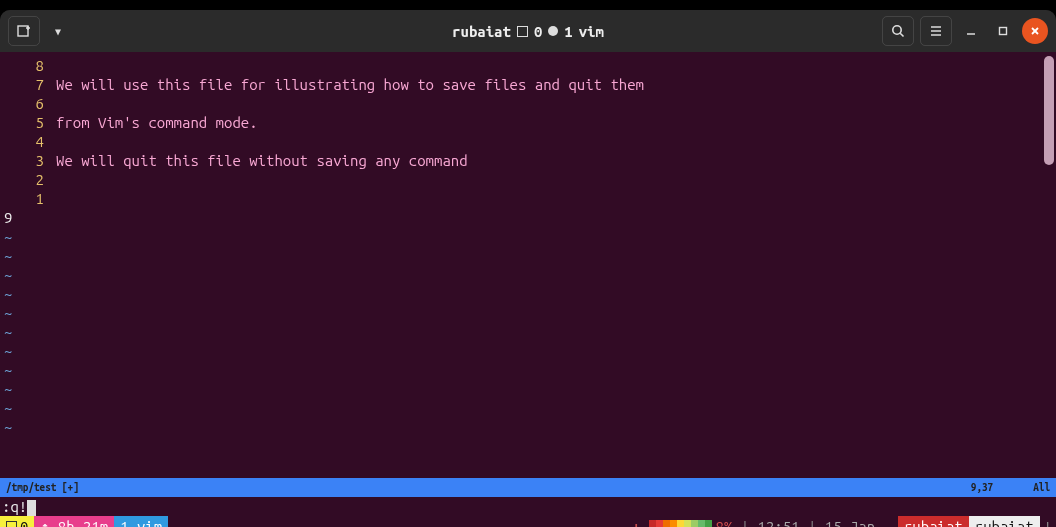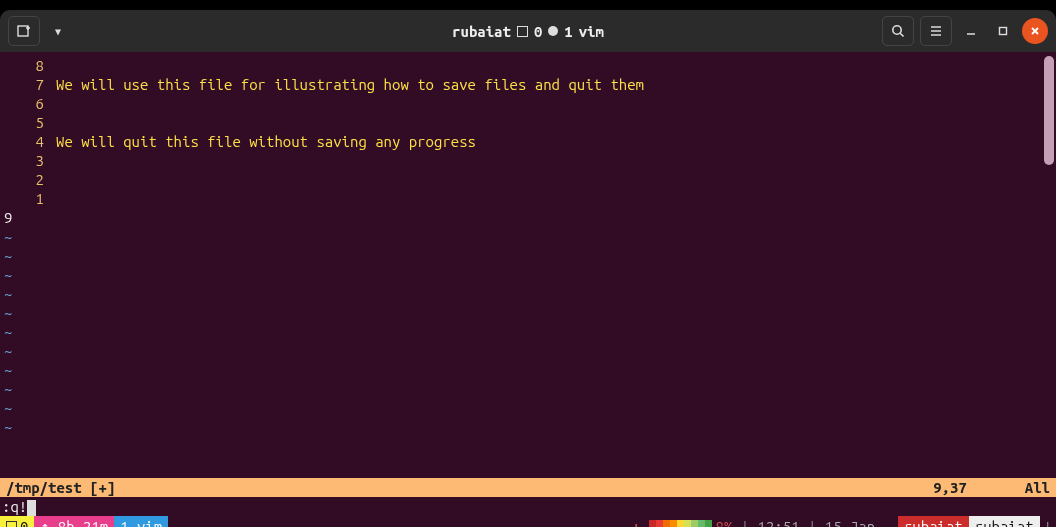--- a/index.html
+++ b/index.html
@@ -82,37 +82,37 @@
   .scroll-thumb { position:absolute; top:0; width:10px; height:26%; background:#c59fb5; border-radius:5px; }
   .gutter {
     width: 56px;
     text-align: right;
     padding-right: 12px;
     color: #e6c16b;
     user-select: none;
   }
   .gutter div { height: 19px; line-height:19px; }
   .content { flex:1; }
-  .content div { height:19px; line-height:19px; white-space: pre; color:#fde047; }
+  .content div { height:19px; line-height:19px; white-space: pre; color:#f9a8d4; }
   .tilde { color:#6fa8dc; }
   .gutter .curnr { color:#eee; }
 
   
   .statusline {
-    background: #fdba74;
+    background: #3b82f6;
     color: #222;
     height: 19px;
     line-height:19px;
     display:flex;
     padding: 0 6px;
     font-weight:600;
-    font-size:15px;
+    font-size:10px;
   }
   .statusline .sl-left { }
-  .statusline .sl-right { margin-left:auto; display:flex; gap:58px; }
+  .statusline .sl-right { margin-left:auto; display:flex; gap:40px; }
 
   
   .cmdline {
     background: #320b25;
     color:#efefef;
     height:19px; line-height:19px;
     padding-left:2px;
     font-size:15px;
   }
   .cmd-cursor { background:#dedede; color:#320b25; display:inline-block; width:9px; height:17px; vertical-align:middle; }
@@ -226,22 +226,23 @@
           <div class="tilde" style="text-align: left; padding-left: 4px;">~</div>
           <div class="tilde" style="text-align: left; padding-left: 4px;">~</div>
           <div class="tilde" style="text-align: left; padding-left: 4px;">~</div>
           <div class="tilde" style="text-align: left; padding-left: 4px;">~</div>
           <div class="tilde" style="text-align: left; padding-left: 4px;">~</div>
         </div>
       <div class="content" id="content">
           <div></div>
           <div>We will use this file for illustrating how to save files and quit them</div>
           <div></div>
-          <div></div>
-          <div>We will quit this file without saving any progress</div>
+          <div>from Vim's command mode.</div>
+          <div></div>
+          <div>We will quit this file without saving any command</div>
           <div></div>
           <div></div>
           <div></div>
           <div></div>
           <div></div>
           <div></div>
           <div></div>
           <div></div>
           <div></div>
           <div></div>

